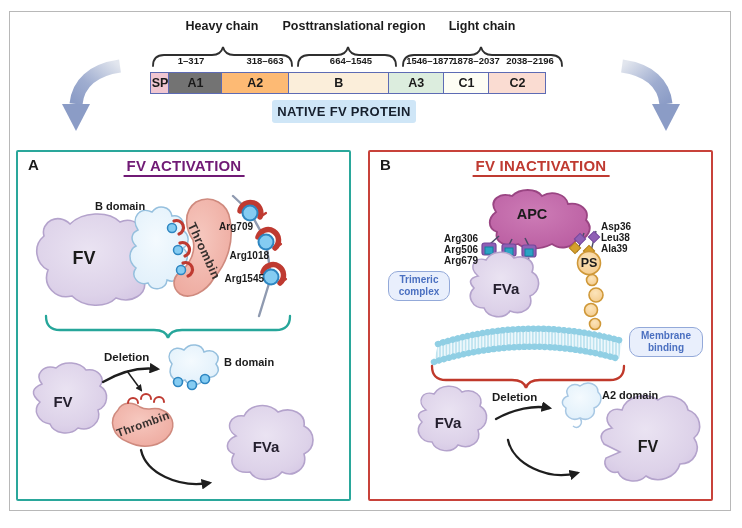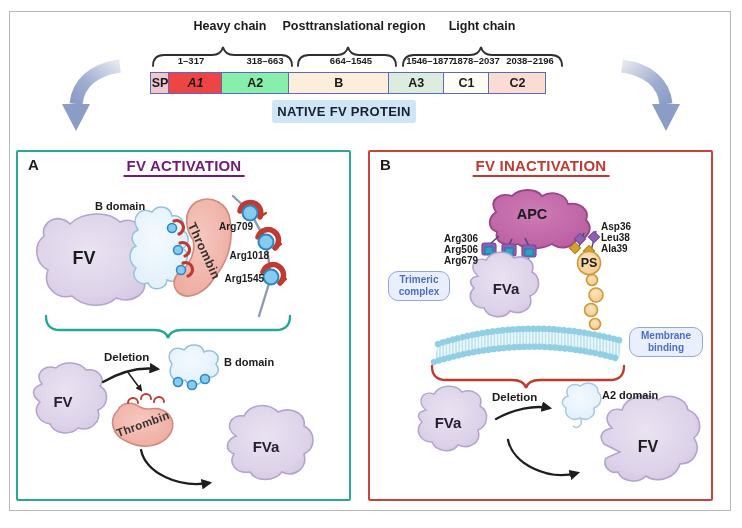--- a/index.html
+++ b/index.html
@@ -12,22 +12,22 @@
   svg.art{position:absolute;left:0;top:0;z-index:3;}
   .lbl{position:absolute;z-index:4;font-weight:bold;white-space:nowrap;color:#1b1b1b;}
   .ctr{transform:translateX(-50%);}
   .chain-lbl{font-size:12.5px;top:19px;}
   .range-lbl{font-size:9.5px;top:55px;}
   .dombar{position:absolute;left:150px;top:72px;display:flex;z-index:4;}
   .dom{height:20px;line-height:20px;text-align:center;font-weight:bold;font-size:12.5px;
        border:1.6px solid #5d6bb4;margin-left:-1.6px;box-sizing:content-box;}
   .dom:first-child{margin-left:0;}
   .d-sp{width:18px;background:#f0c6d1;}
-  .d-a1{width:52px;background:#ef4444;font-style:italic;}
-  .d-a2{width:67px;background:#86efac;}
+  .d-a1{width:52px;background:#737373;}
+  .d-a2{width:67px;background:#fdba74;}
   .d-b{width:99px;background:#fbeeda;}
   .d-a3{width:55px;background:#dcedde;}
   .d-c1{width:45px;background:#fdfdf4;}
   .d-c2{width:56px;background:#fadcd2;}
   .caption{position:absolute;left:272px;top:100px;width:144px;height:23px;line-height:23px;
            background:#cfe6f7;border-radius:3px;text-align:center;font-weight:bold;font-size:13px;
            letter-spacing:.3px;z-index:4;color:#16202e;}
   .panel-letter{font-size:15px;}
   .panel-title{font-size:15px;letter-spacing:.2px;border-bottom:2px solid currentColor;padding:0 3px 1px;}
   .t-teal{color:#701a75;}
@@ -223,21 +223,21 @@
     <g>
       <path d="M 426 410 C 416 402 422 390 434 394 C 440 384 456 384 462 392 C 474 388 484 396 480 406 C 490 412 488 426 478 430 C 482 442 470 450 458 445 C 452 454 436 452 432 442 C 420 442 414 430 422 422 C 416 416 418 412 426 410 Z" fill="url(#gLav)" stroke="#b4a3cc" stroke-width="1.5"></path>
       <path d="M 496 419 C 514 409 534 405 549 408" fill="none" stroke="#1e1e1e" stroke-width="2.3" stroke-linecap="round" marker-end="url(#ah)"></path>
       <path d="M 568 396 C 564 388 572 382 580 386 C 588 380 598 384 598 392 C 604 398 600 406 594 408 C 596 416 588 422 580 418 C 572 422 564 416 566 408 C 560 404 562 398 568 396 Z" fill="url(#gBlue)" stroke="#a8c8e4" stroke-width="1.5"></path>
       <path d="M 580 418 C 584 424 578 430 573 426" fill="none" stroke="#a8c8e4" stroke-width="1.5"></path>
       <path d="M 508 440 C 513 464 548 481 577 473" fill="none" stroke="#1e1e1e" stroke-width="2.3" stroke-linecap="round" marker-end="url(#ah)"></path>
       <path d="M 612 428 C 602 420 608 406 622 410 C 626 396 646 392 658 400 C 668 392 686 398 688 410 C 700 414 704 430 694 438 C 702 450 694 464 680 464 C 676 478 658 484 646 476 C 638 484 622 482 618 472 C 610 474 602 466 606 458 L 620 452 L 604 444 C 598 436 602 430 612 428 Z" fill="url(#gLav)" stroke="#b4a3cc" stroke-width="1.6"></path>
     </g>
   </svg>
 
-  <div class="lbl ctr chain-lbl" style="left:222px;margin-left:8px;">Heavy chain</div>
+  <div class="lbl ctr chain-lbl" style="left:222px;">Heavy chain</div>
   <div class="lbl ctr chain-lbl" style="left:346px;margin-left:8px;">Posttranslational region</div>
   <div class="lbl ctr chain-lbl" style="left:482px;">Light chain</div>
 
   <div class="lbl ctr range-lbl" style="left:191px;">1–317</div>
   <div class="lbl ctr range-lbl" style="left:265px;">318–663</div>
   <div class="lbl ctr range-lbl" style="left:351px;">664–1545</div>
   <div class="lbl ctr range-lbl" style="left:430px;">1546–1877</div>
   <div class="lbl ctr range-lbl" style="left:476px;">1878–2037</div>
   <div class="lbl ctr range-lbl" style="left:530px;">2038–2196</div>
 

